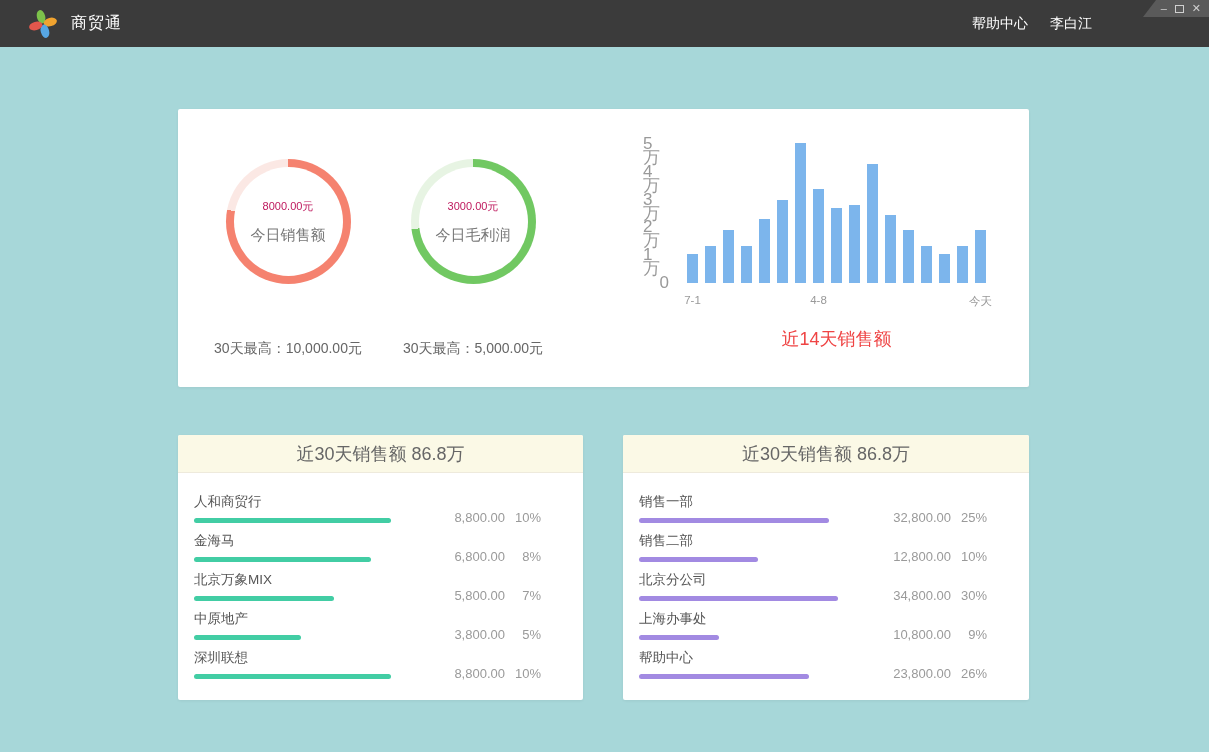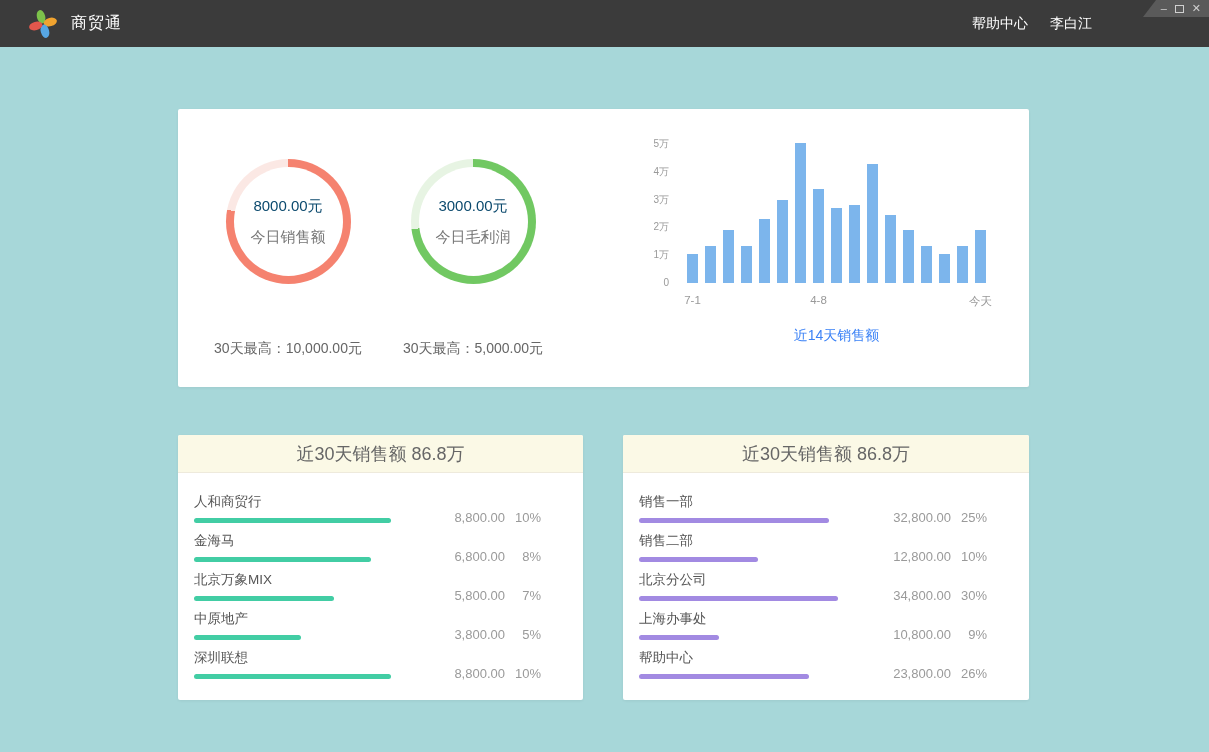--- a/index.html
+++ b/index.html
@@ -46,39 +46,39 @@
   .donut-block{ position:absolute; top:50px; width:190px; text-align:center; }
   #donut-block-0{ left:15px; }
   #donut-block-1{ left:200px; }
   .donut-ring{
     width:125px; height:125px; border-radius:50%; margin:0 auto; position:relative;
   }
   .donut-hole{
     position:absolute; inset:8px; background:#fff; border-radius:50%;
     display:flex; flex-direction:column; align-items:center; justify-content:center;
   }
-  .donut-value{ font-size:15px; color:#0c4a6e;text-align:right; }
+  .donut-value{ font-size:11px; color:#be185d;text-align:right; }
   .donut-label{ font-size:15px; color:#777; margin-top:12px; }
   .donut-footnote{ margin-top:56px; font-size:14px; color:#666; white-space:nowrap; }
 
   
   .chart-block{ position:absolute; left:465px; top:20px; width:360px; height:240px; }
   .y-axis{
     position:absolute; left:0; top:8px; width:26px; height:153px;
     display:flex; flex-direction:column; justify-content:space-between; align-items:flex-end;
   }
-  .y-tick{ font-size:10px; color:#999; height:14px; line-height:14px; }
+  .y-tick{ font-size:17px; color:#999; height:14px; line-height:14px; }
   .bars-row{
     position:absolute; left:44px; top:15px; width:299px; height:139px;
     display:flex; align-items:flex-end; column-gap:7px;
   }
   .chart-bar{ width:11px; flex:0 0 auto; }
   .x-axis{ position:absolute; left:0; top:165px; width:360px; height:16px; }
   .x-tick{ position:absolute; transform:translateX(-50%); font-size:11.5px; color:#999; white-space:nowrap; }
-  .chart-caption{ position:absolute; left:44px; top:198px; width:299px; text-align:center; font-size:14px; color:#3b82f6; }
+  .chart-caption{ position:absolute; left:44px; top:198px; width:299px; text-align:center; font-size:18px; color:#ef4444; }
 
   
   .rank-head{
     height:38px; background:#fbf9e6; border-bottom:1px solid #eeeadc;
     border-radius:2px 2px 0 0;
     display:flex; align-items:center; justify-content:center;
     font-size:18px; color:#666;
   }
   .rank-list{ padding:20px 42px 0 16px; }
   .rank-row{ display:flex; align-items:flex-end; margin-bottom:9px; }

